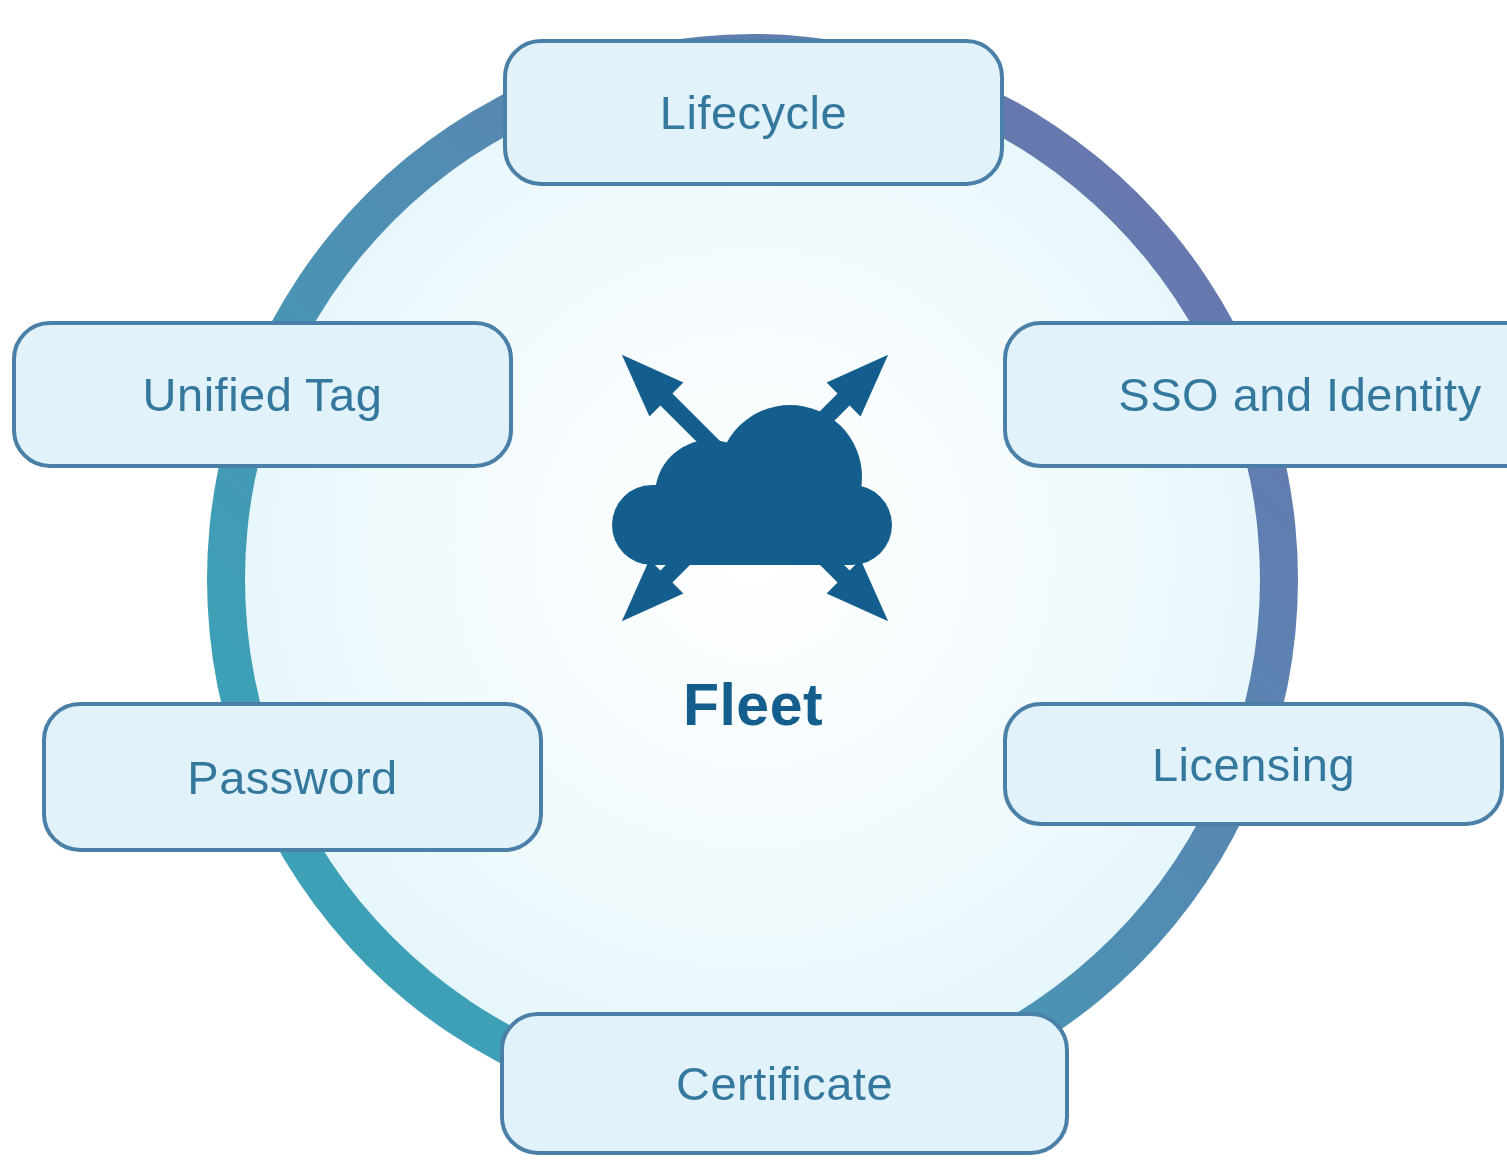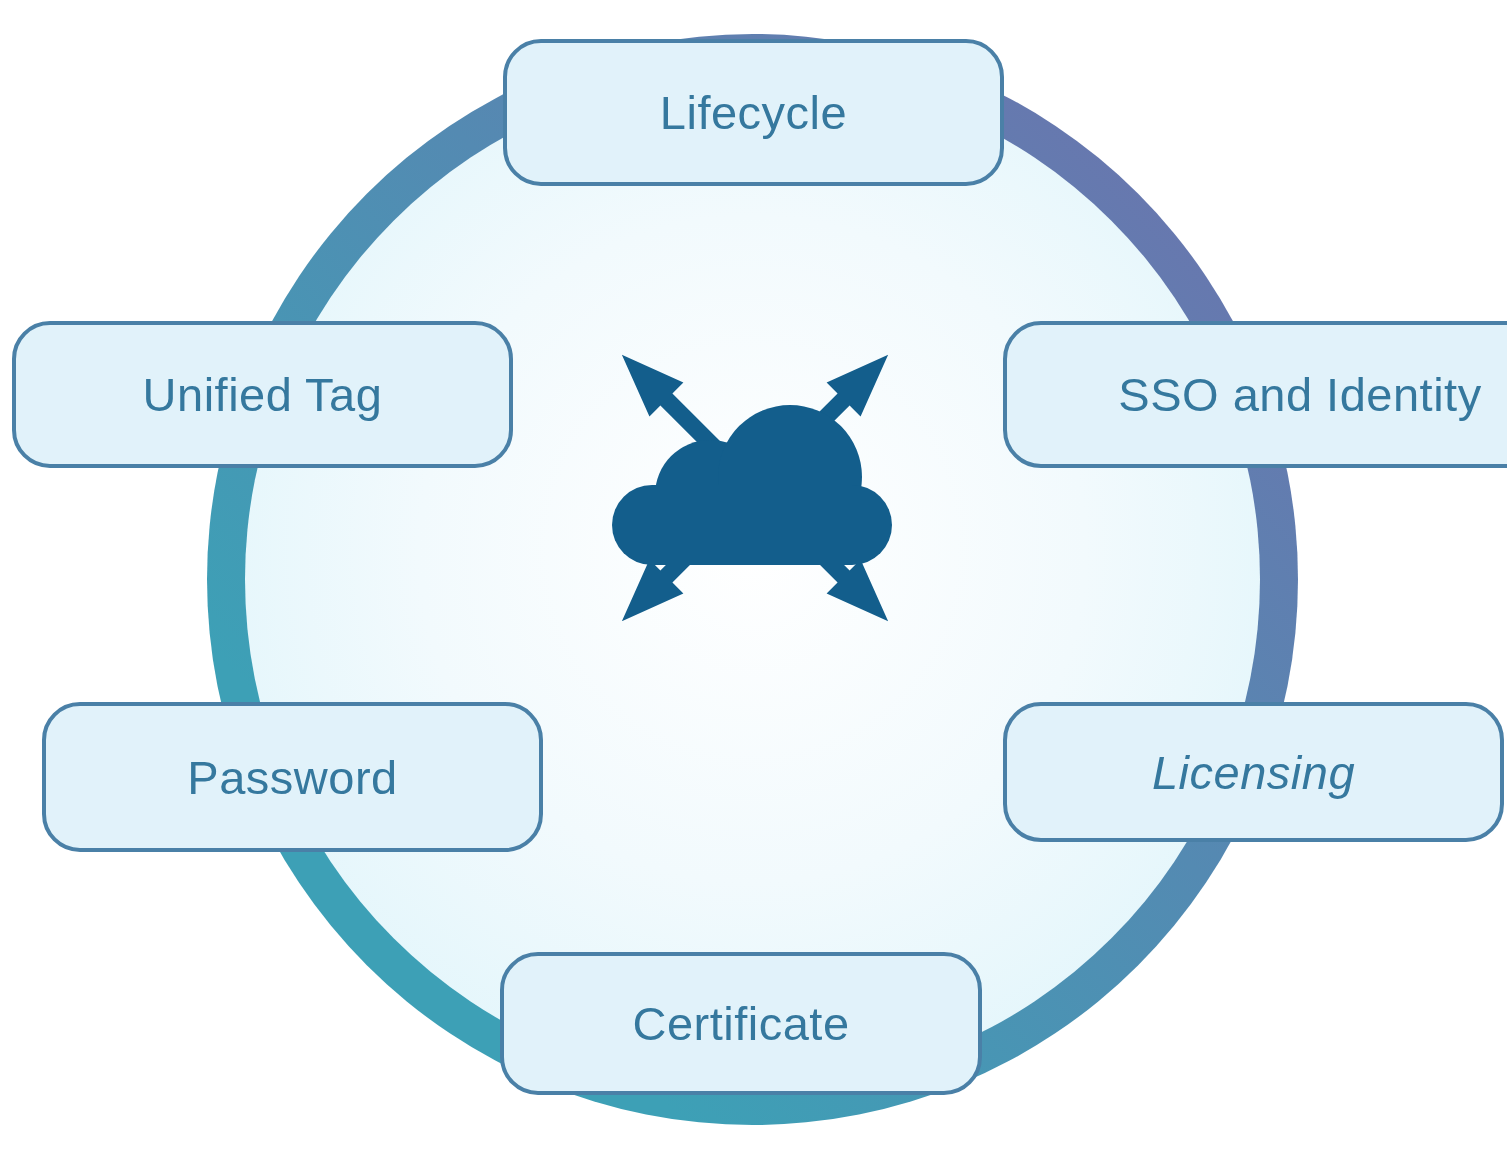--- a/index.html
+++ b/index.html
@@ -49,22 +49,22 @@
     justify-content: center;
     font-size: 47px;
     letter-spacing: 0.5px;
     color: var(--node_text, #35789e);
     white-space: nowrap;
   }
   .node-lifecycle   { left: 503px;  top: 3px;    width: 501px; margin-top: 36px; }
   .node-unified-tag { left: 12px;    top: 321px;  width: 501px; }
   .node-sso         { left: 1003px; top: 321px;  width: 594px; }
   .node-password    { left: 2px;    top: 702px;  width: 501px; height: 150px; margin-left: 40px; }
-  .node-licensing   { left: 1003px; top: 702px;  width: 501px; height: 140px; font-style: italic; }
-  .node-certificate { left: 500px;  top: 952px; width: 482px; height: 143px; }
+  .node-licensing   { left: 1003px; top: 702px;  width: 501px; height: 124px; }
+  .node-certificate { left: 500px;  top: 1012px; width: 569px; height: 143px; }
 
   
   .center-icon {
     position: absolute;
     left: 605px;
     top: 338px;
     width: 300px;
     height: 300px;
     color: var(--icon, #135e8c);
   }
@@ -103,20 +103,21 @@
         <polygon points="0,-8.5 97,-8.5 97,-24 160,0 97,24 97,8.5 0,8.5" transform="translate(170,170) rotate(45)"></polygon>
 
         <circle cx="105" cy="157" r="55"></circle>
         <circle cx="185" cy="139" r="72"></circle>
         <rect x="7" y="147" width="280" height="80" rx="40"></rect>
       </g>
     </svg>
   </div>
 
   <div class="center-title">
+    <div>Fleet</div>
   </div>
 
   <div class="node node-lifecycle">
     <span>Lifecycle</span>
   </div>
 
   <div class="node node-unified-tag">
     <span>Unified Tag</span>
   </div>
 

